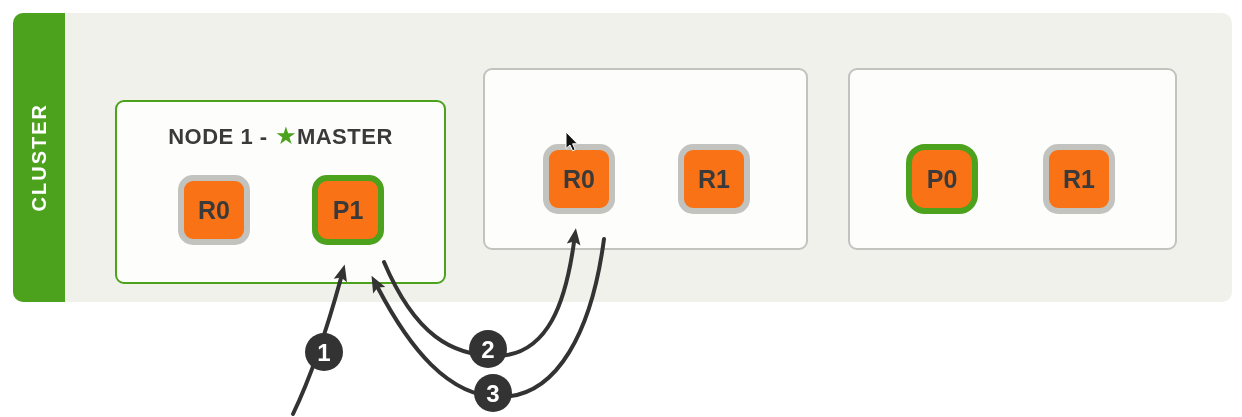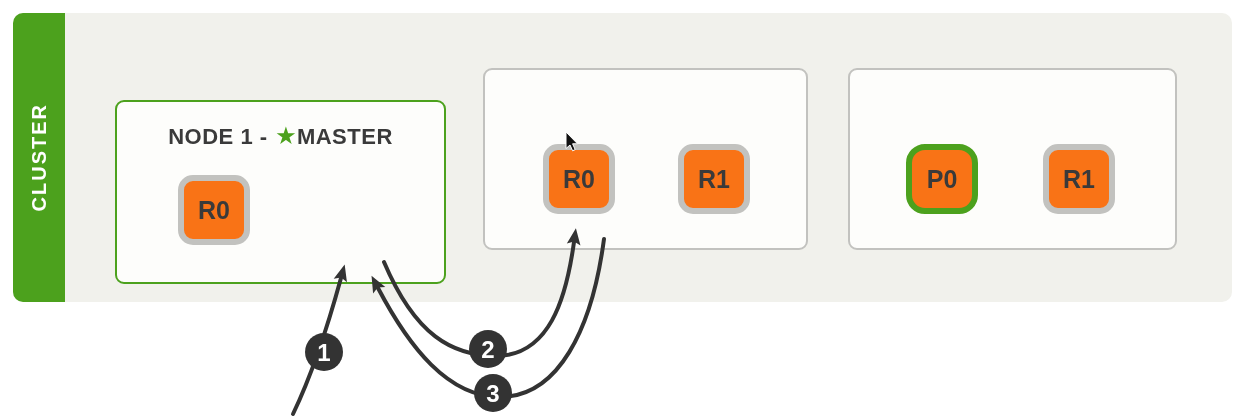--- a/index.html
+++ b/index.html
@@ -71,20 +71,23 @@
       <span>CLUSTER</span>
     </div>
 
     <div class="node node--master node--n1">
       <div class="node-title">
         <span>NODE 1 -</span><span class="star">★</span><span>MASTER</span>
       </div>
       <div class="shard shard--replica" style="left:61px;top:73px;">
         <span>R0</span>
       </div>
+      <div class="shard shard--primary" style="left:195px;top:73px;">
+        <span>P1</span>
+      </div>
     </div>
 
     <div class="node node--n2">
       <div class="shard shard--replica" style="left:58px;top:74px;">
         <span>R0</span>
       </div>
       <div class="shard shard--replica" style="left:193px;top:74px;">
         <span>R1</span>
       </div>
     </div>

